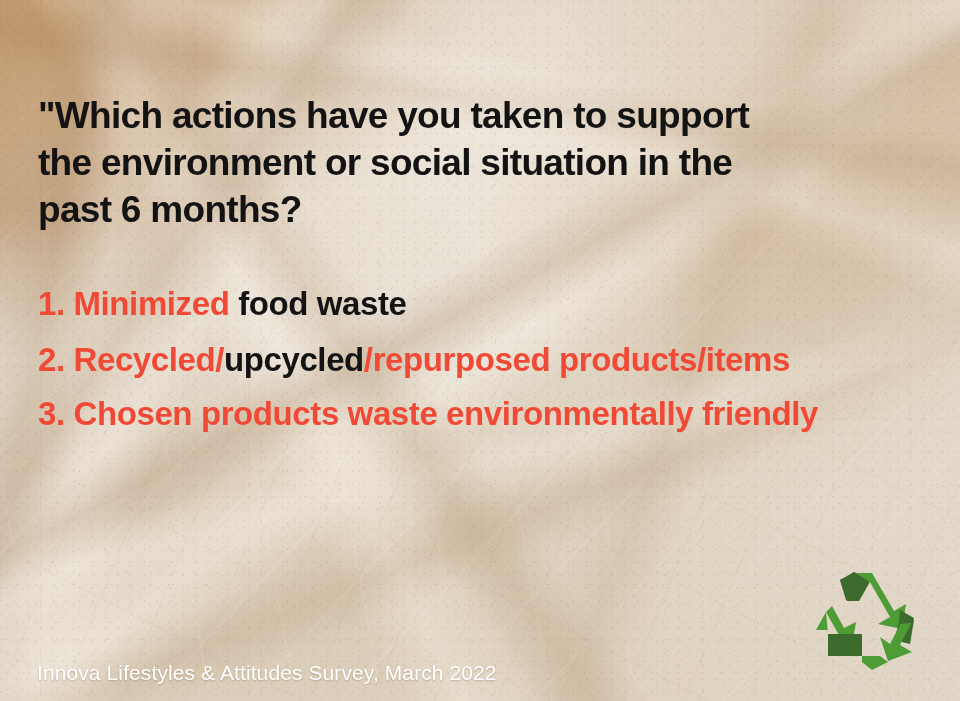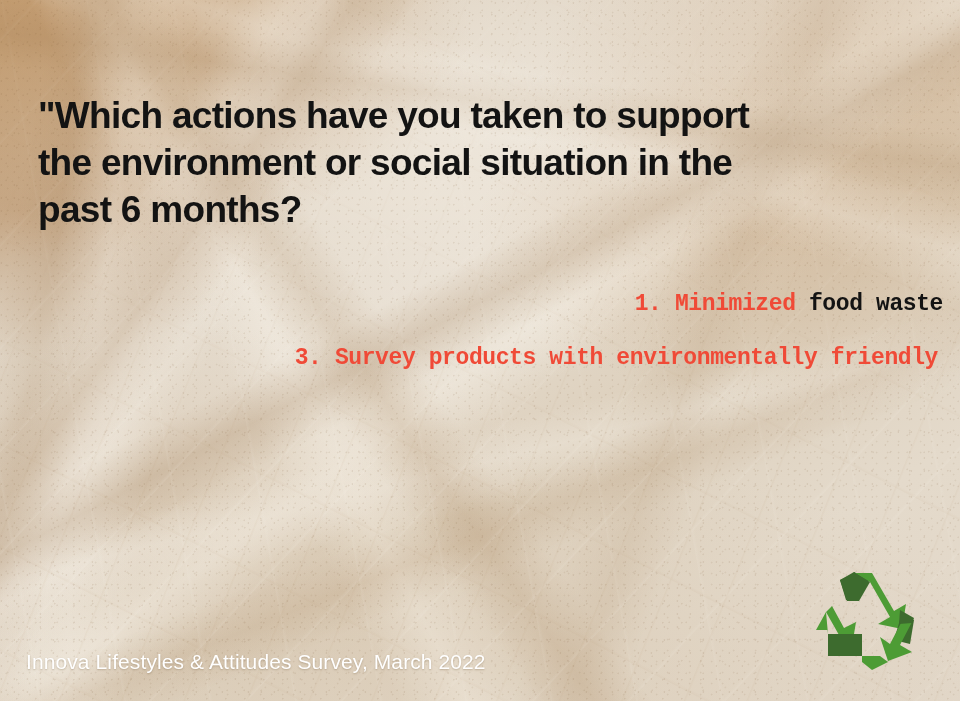--- a/index.html
+++ b/index.html
@@ -114,47 +114,46 @@
 
   .list {
     position: absolute;
     left: 38px;
     top: 276px;
     width: 905px;
   }
 
   .list-item {
     color: #f04a37;
-    font-family: Liberation Mono, monospace;
+    font-family: Liberation Sans, sans-serif;
     font-weight: 700;
-    font-size: 23px;
+    font-size: 33px;
     line-height: 56px;
     letter-spacing: -0.4px;
     white-space: nowrap;
-    text-align: right;
   }
 
   .list-item.wrap {
     white-space: normal;
     line-height: 52px;
     width: 900px;
   }
 
   .list-item .blk { color: #131313; }
 
   .indent-line {
     display: block;
     padding-left: 42px;
   }
 
   .footer {
     position: absolute;
     left: 22px;
     top: 646px;
-    margin: 4px;
+    margin: 15px;
     color: #ffffff;
     font-family: "Liberation Sans", sans-serif;
     font-weight: 400;
     font-size: 21px;
     letter-spacing: 0.1px;
     text-shadow: 0 1px 2px rgba(110,85,55,0.35);
   }
 
   .recycle-logo {
     position: absolute;
@@ -178,23 +177,26 @@
   <div class="content">
 
     <h1 class="headline">"Which actions have you taken to support the environment or social situation in the past 6 months?</h1>
 
     <div class="list">
 
       <div class="list-item">
         <span>1.</span><span> Minimized</span><span class="blk"> food waste</span>
       </div>
 
+      <div class="list-item">
+        <span>2.</span><span> Recycled/</span><span class="blk">upcycled</span><span>/repurposed products/items</span>
+      </div>
 
       <div class="list-item wrap">
-        <span>3.</span><span> Survey products with environmentally friendly</span>
+        <span>3.</span><span> Chosen products waste environmentally friendly</span>
       </div>
 
     </div>
 
     <p class="footer">Innova Lifestyles &amp; Attitudes Survey, March 2022</p>
 
     <svg class="recycle-logo" viewBox="0 0 124 112" aria-hidden="true">
 
       <path d="M38 14 L52 6 L66 14 L56 34 L44 34 Z" fill="#3d6b2e"></path>
       <path d="M52 6 L66 14 L56 34 L44 34 Z" fill="#3d6b2e"></path>

